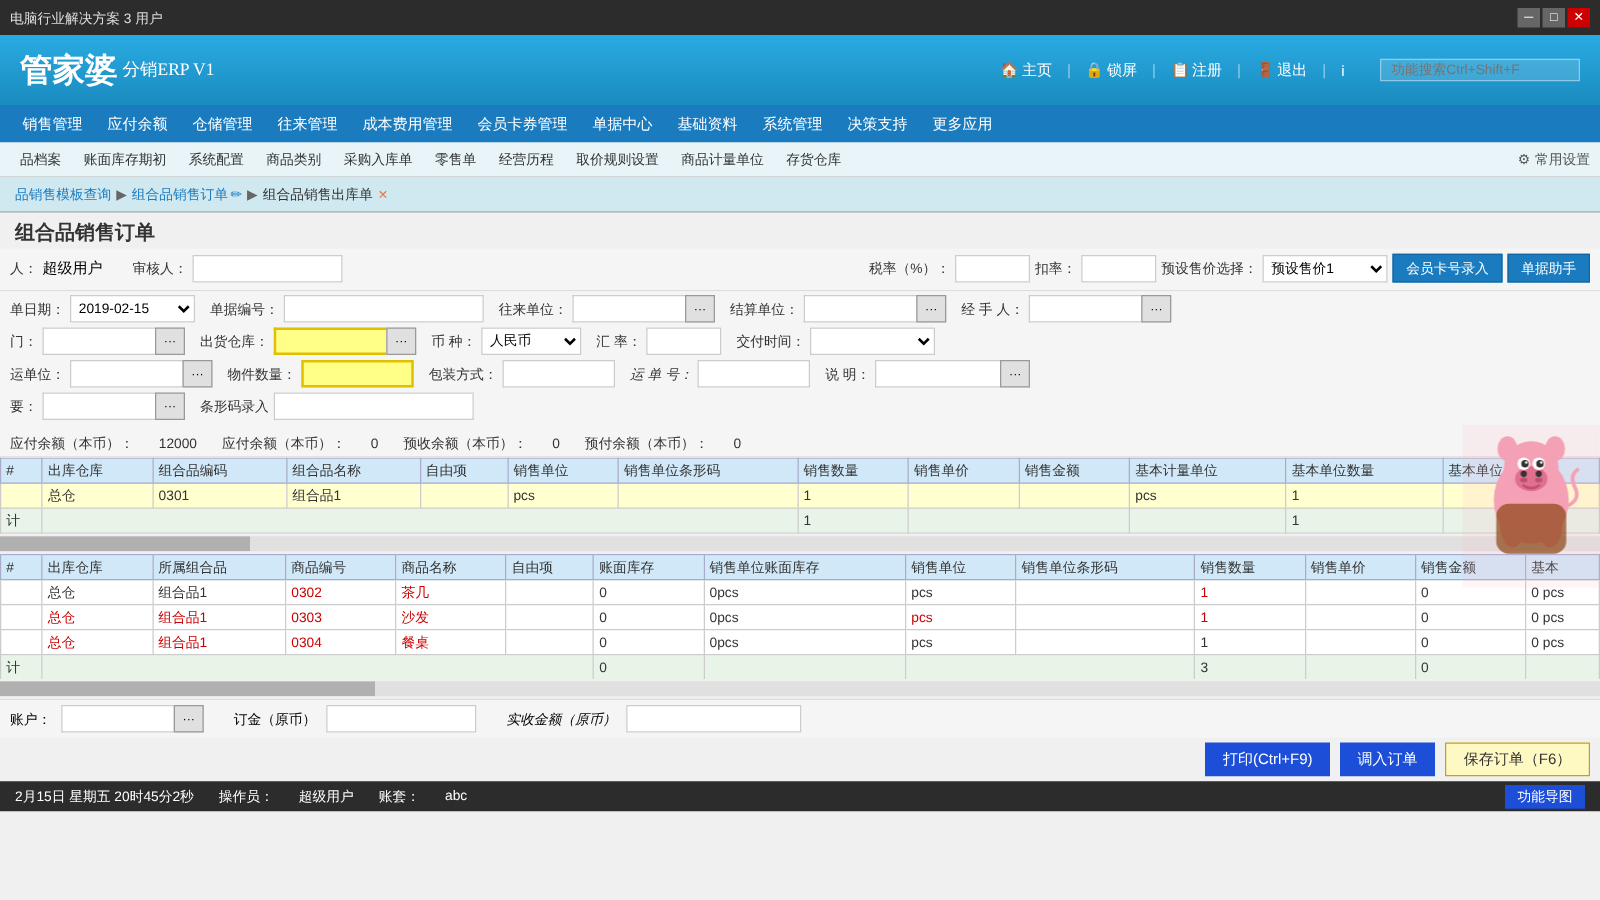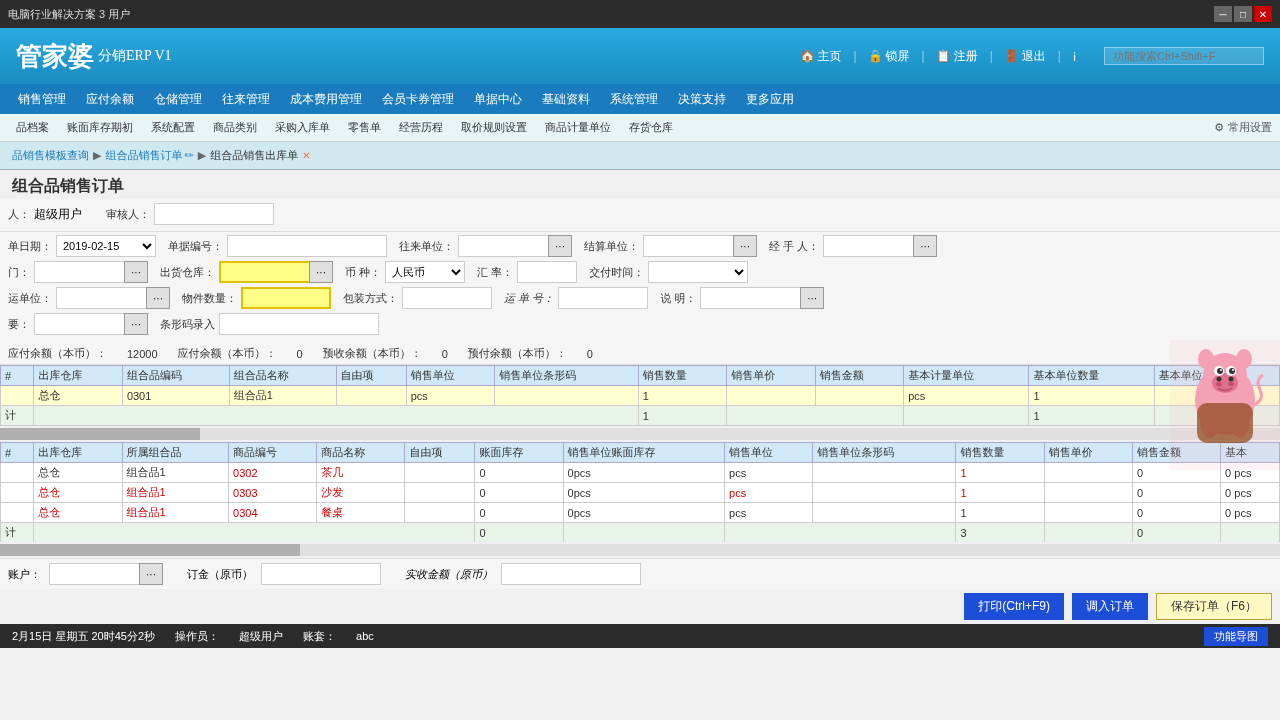--- a/index.html
+++ b/index.html
@@ -158,20 +158,32 @@
 
 <div class="page-title">组合品销售订单</div>
 
 <div class="form-area" style="padding-bottom:2px;border-bottom:1px solid #ddd;">
   <div class="form-row" style="justify-content:space-between;">
     <div style="display:flex;align-items:center;gap:4px;">
       <span class="form-label">人：</span>
       <span>超级用户</span>
       <span class="form-label" style="margin-left:20px;">审核人：</span>
       <input class="form-input form-input-wide" style="">
+    </div>
+    <div style="display:flex;align-items:center;gap:4px;">
+      <span class="form-label">税率（%）：</span>
+      <input class="form-input form-input-sm" style="">
+      <span class="form-label">扣率：</span>
+      <input class="form-input form-input-sm" style="">
+      <span class="form-label">预设售价选择：</span>
+      <select class="form-select" style="width:100px;">
+        <option>预设售价1</option>
+      </select>
+      <button class="btn-blue">会员卡号录入</button>
+      <button class="btn-blue">单据助手</button>
     </div>
   </div>
 </div>
 
 <div class="form-area" style="padding-top:3px;">
 
   <div class="form-row">
     <span class="form-label">单日期：</span>
     <select class="form-select" style="width:100px;"><option>2019-02-15</option></select>
     <span class="form-label" style="margin-left:8px;">单据编号：</span>

